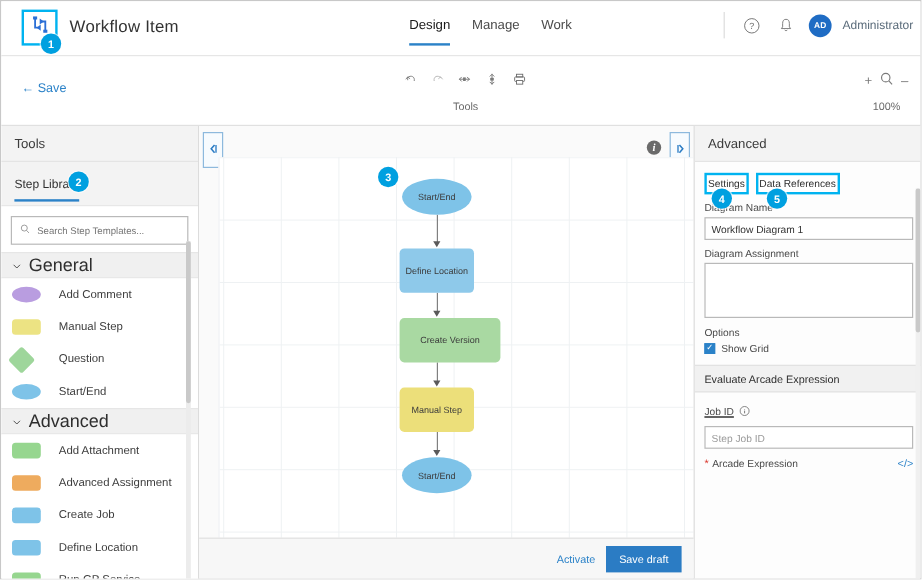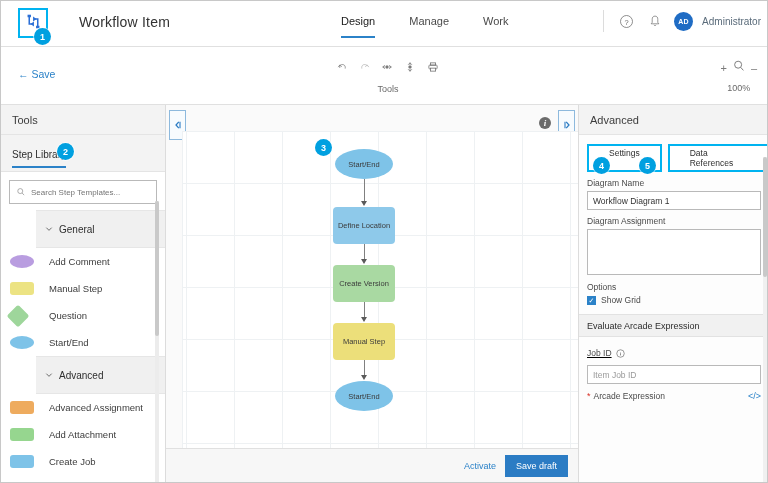--- a/index.html
+++ b/index.html
@@ -26,25 +26,25 @@
   }
   .logo-box {
     position: absolute; left: 17px; top: 7px;
     width: 30px; height: 30px;
     border: 2px solid #00b3f0;
     display: flex; align-items: center; justify-content: center;
     background: #fff;
   }
   .app-title {
     position: absolute; left: 57px; top: 13px;
-    font-size: 14px; color: #323232; letter-spacing: .2px; margin-left: 21px;
+    font-size: 14px; color: #323232; letter-spacing: .2px;
   }
   .topnav {
     position: absolute; left: 340px; top: 14px;
-    display: flex; gap: 34px; align-items: flex-start; text-align: right;
+    display: flex; gap: 18px; align-items: flex-start; text-align: right;
   }
   .topnav a {
     font-size: 11px; color: #4a4a4a; text-decoration: none;
     padding-bottom: 9px; display: inline-block;
   }
   .topnav a.active { color: #1a1a1a; border-bottom: 2px solid #2b82c8; }
   .top-right {
     position: absolute; right: 8px; top: 9px;
     display: flex; align-items: center; gap: 9px;
   }
@@ -107,23 +107,23 @@
   .search-wrap { padding: 8px 8px 6px 8px; background: #fff; }
   .search-box {
     height: 24px; border: 1px solid #b9b9b9; background: #fff;
     display: flex; align-items: center; padding: 0 6px; gap: 5px;
   }
   .search-box input {
     border: none; outline: none; font-size: 8px; color: #9a9a9a;
     font-family: "Liberation Sans", sans-serif; width: 120px; background: transparent;
   }
   .group-head {
-    height: 38px; background: #f0f0f0; border-top: 1px solid #e6e6e6; border-bottom: 1px solid #e6e6e6;
+    height: 22px; background: #f0f0f0; border-top: 1px solid #e6e6e6; border-bottom: 1px solid #e6e6e6;
     display: flex; align-items: center; gap: 6px; padding-left: 9px;
-    font-size: 10px; color: #2e2e2e; margin-left: 35px;
+    font-size: 15px; color: #2e2e2e;
   }
   .step-row {
     height: 27px; display: flex; align-items: center; gap: 0; padding-left: 9px;
     background: #fff;
   }
   .swatch-cell { width: 39px; display: flex; align-items: center; justify-content: flex-start; }
   .sw { width: 24px; height: 13px; }
   .sw.ellipse { border-radius: 50%; }
   .sw.rect { border-radius: 3px; }
   .sw.diamond { width: 16px; height: 16px; transform: rotate(45deg); border-radius: 2px; }
@@ -199,21 +199,21 @@
     position: absolute; left: 577px; top: 104px; width: 191px; height: 379px;
     background: #fdfdfd; border-left: 1px solid #dcdcdc; overflow: hidden;
   }
   .rp-header {
     height: 30px; background: #f3f3f3; border-bottom: 1px solid #e4e4e4;
     display: flex; align-items: center; padding-left: 11px;
     font-size: 11px; color: #3c3c3c;
   }
   .rp-tabs { display: flex; gap: 6px; padding: 9px 0 0 8px; }
   .rp-tab {
-    font-size: 8.5px; color: #2e2e2e; padding: 2px 20px;
+    font-size: 8.5px; color: #2e2e2e; padding: 2px 1px;
     border: 2px solid #00b3f0; background: #fff;
   }
   .field-label { font-size: 8.5px; color: #4a4a4a; margin: 6px 0 3px 8px; }
   .field-input {
     margin: 0 8px; height: 19px; border: 1px solid #b9b9b9; background: #fff;
     display: flex; align-items: center; padding: 0 5px;
     font-size: 8.5px; color: #333;
   }
   .field-textarea {
     margin: 0 8px; height: 46px; border: 1px solid #b9b9b9; background: #fff;
@@ -429,29 +429,29 @@
     <div class="group-head">
       <span>
         <svg width="8" height="8" viewBox="0 0 12 12">
             <path d="M2 4 L6 8 L10 4" stroke="#4a4a4a" stroke-width="1.2" fill="none"></path>
           </svg>
       </span>
       <span>Advanced</span>
     </div>
     <div class="step-row">
       <div class="swatch-cell">
+          <span class="sw rect" style="background:#96d68f"></span>
+        </div>
+      <span class="step-label">Add Attachment</span>
+    </div>
+    <div class="step-row">
+      <div class="swatch-cell">
           <span class="sw rect" style="background:#eeab5e"></span>
         </div>
       <span class="step-label">Advanced Assignment</span>
-    </div>
-    <div class="step-row">
-      <div class="swatch-cell">
-          <span class="sw rect" style="background:#96d68f"></span>
-        </div>
-      <span class="step-label">Add Attachment</span>
     </div>
     <div class="step-row">
       <div class="swatch-cell">
           <span class="sw rect" style="background:#7ec3e8"></span>
         </div>
       <span class="step-label">Create Job</span>
     </div>
     <div class="step-row">
       <div class="swatch-cell">
           <span class="sw rect" style="background:#7ec3e8"></span>
@@ -503,21 +503,21 @@
 
       <div class="edge" style="left:181px; top:229px; height:16px;"></div>
       <div class="arrowhead" style="left:177.5px; top:244px;"></div>
 
       <div class="node ellipse" style="left:152px; top:18px; width:58px; height:30px; background:#7ec3e8;">
         <span>Start/End</span>
       </div>
       <div class="node rect" style="left:150px; top:76px; width:62px; height:37px; background:#8ec9ea;">
         <span>Define Location</span>
       </div>
-      <div class="node rect" style="left:150px; top:134px; width:62px; height:37px; background:#a9d9a2;align-items:center;">
+      <div class="node rect" style="left:150px; top:134px; width:84px; height:37px; background:#a9d9a2;align-items:center;">
         <span>Create Version</span>
       </div>
       <div class="node rect" style="left:150px; top:192px; width:62px; height:37px; background:#ecdf7a;">
         <span>Manual Step</span>
       </div>
       <div class="node ellipse" style="left:152px; top:250px; width:58px; height:30px; background:#7ec3e8;">
         <span>Start/End</span>
       </div>
     </div>
 
@@ -550,21 +550,21 @@
     <div class="lbl-row">
       <span class="field-label" style="margin:0">Job ID</span>
       <span>
         <svg width="9" height="9" viewBox="0 0 12 12">
           <circle cx="6" cy="6" r="5" stroke="#6a6a6a" stroke-width="0.9" fill="none"></circle>
           <line x1="6" y1="4" x2="6" y2="4.6" stroke="#6a6a6a" stroke-width="1"></line>
           <line x1="6" y1="5.6" x2="6" y2="8.6" stroke="#6a6a6a" stroke-width="1"></line>
         </svg>
       </span>
     </div>
-    <div class="field-input" style="color:#9a9a9a">Item Job ID</div>
+    <div class="field-input" style="color:#9a9a9a">Step Job ID</div>
 
     <div class="lbl-row-sp">
       <span style="display:flex; align-items:center; gap:3px;">
         <span class="req-star">*</span>
         <span class="field-label" style="margin:0">Arcade Expression</span>
       </span>
       <span class="code-icon">&lt;/&gt;</span>
     </div>
 
     <div class="rp-scroll-track"></div>

